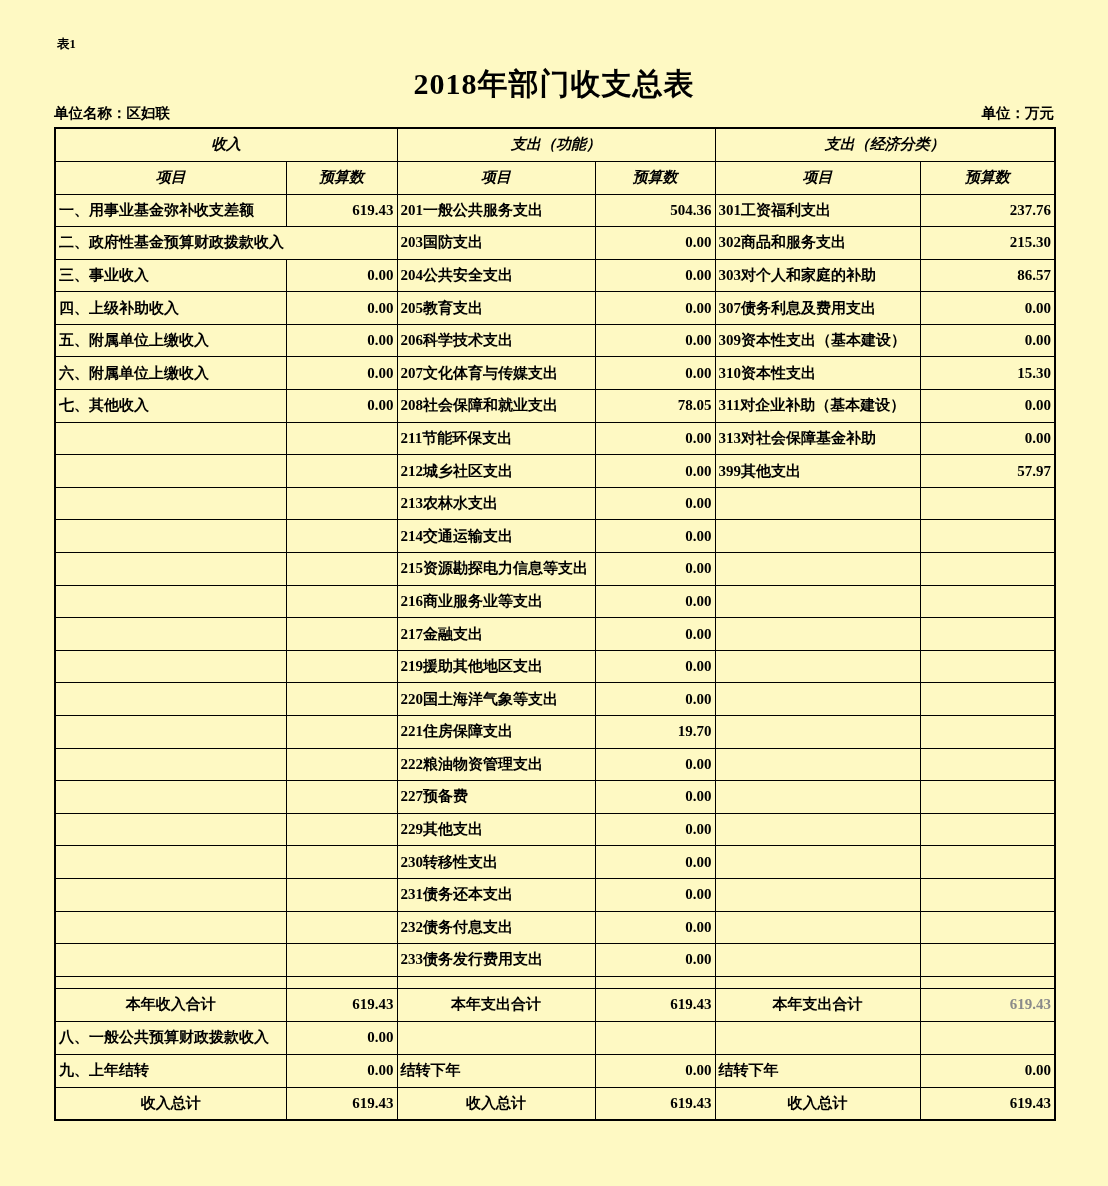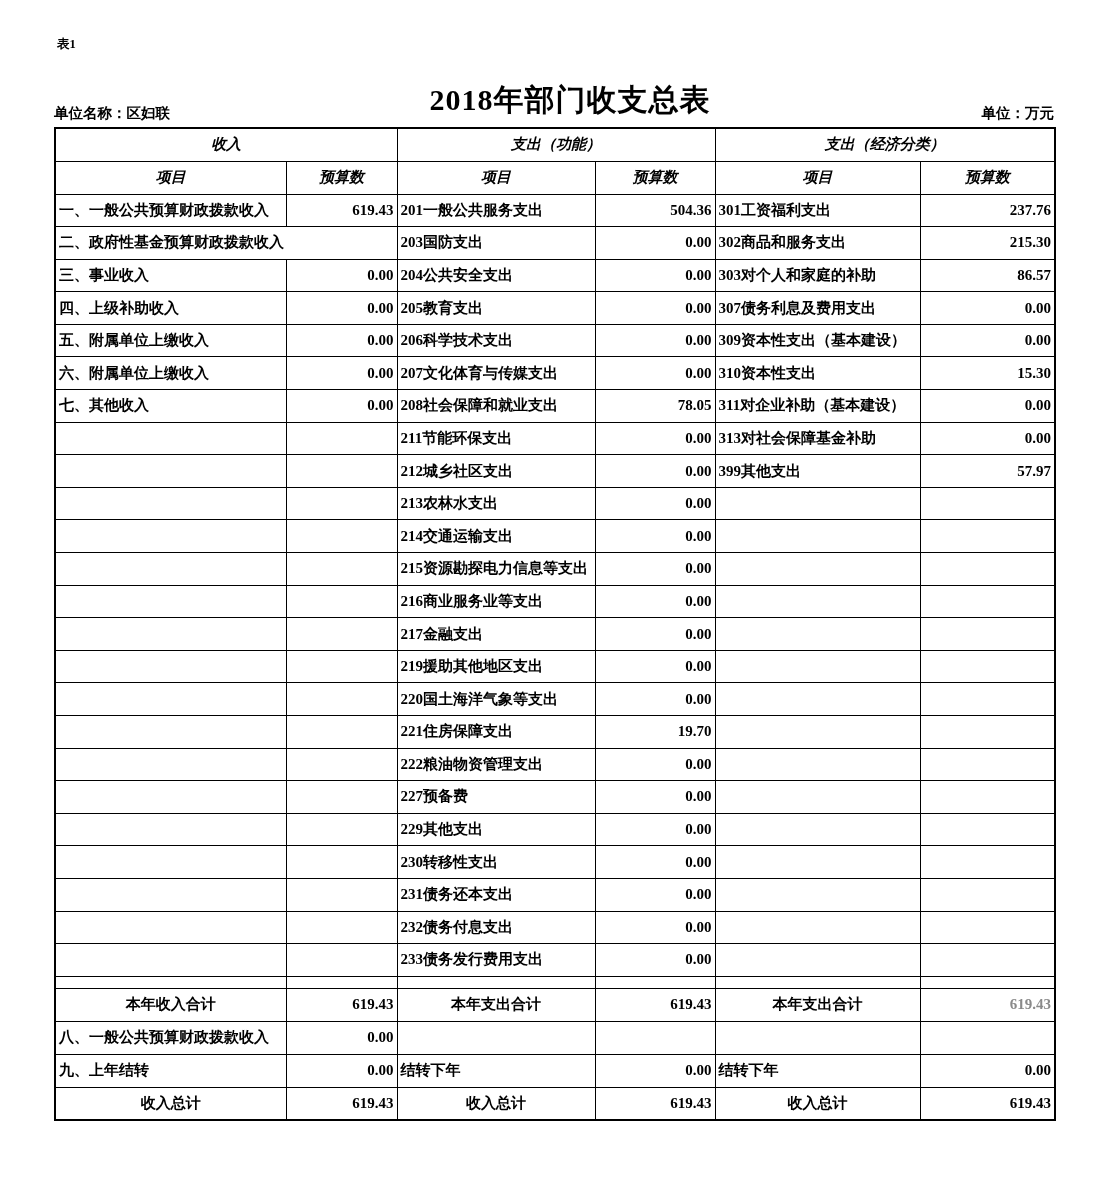--- a/index.html
+++ b/index.html
@@ -1,22 +1,22 @@
 <!DOCTYPE html>
 <html><head>
 <meta charset="utf-8">
 <style>
   html,body{margin:0;padding:0;background:#e9e9e9;}
   .sheet{
-    position:relative;width:1108px;height:1186px;background:#ffffff;
+    position:relative;width:1108px;height:1186px;background:#fef9c3;
     font-family:"Liberation Serif","DejaVu Serif",serif;
     font-weight:bold;color:#000;overflow:hidden;
   }
   .table-tag{position:absolute;left:57px;top:36px;font-size:12.5px;}
-  .title{position:absolute;left:54px;top:64px;width:1000px;margin:16px;
+  .title{position:absolute;left:54px;top:64px;width:1000px;margin:0;
     text-align:center;font-size:30px;font-weight:bold;letter-spacing:1px;}
   .meta{position:absolute;left:54px;top:104px;width:1000px;
     display:flex;justify-content:space-between;font-size:14.5px;align-items:center;}
   table.budget{
     position:absolute;left:54px;top:127px;width:1000px;
     border-collapse:collapse;table-layout:fixed;
     border:2px solid #000;
   }
   table.budget td,table.budget th{
     border:1px solid #000;overflow:hidden;white-space:nowrap;
@@ -63,21 +63,21 @@
         <th class="sub">项目</th>
         <th class="sub">预算数</th>
         <th class="sub">项目</th>
         <th class="sub">预算数</th>
         <th class="sub">项目</th>
         <th class="sub">预算数</th>
       </tr>
     </thead>
     <tbody>
       <tr class="dr">
-        <td class="item">一、一般公共预算财政拨款收入</td>
+        <td class="item">一、用事业基金弥补收支差额</td>
         <td class="val">619.43</td>
         <td class="item">201一般公共服务支出</td>
         <td class="val">504.36</td>
         <td class="item">301工资福利支出</td>
         <td class="val">237.76</td>
       </tr>
       <tr class="dr">
         <td class="item" colspan="2">二、政府性基金预算财政拨款收入</td>
         <td class="item">203国防支出</td>
         <td class="val">0.00</td>

